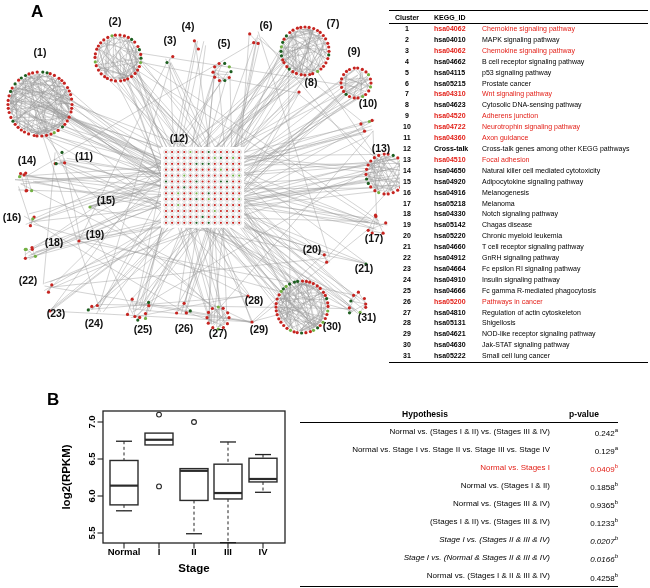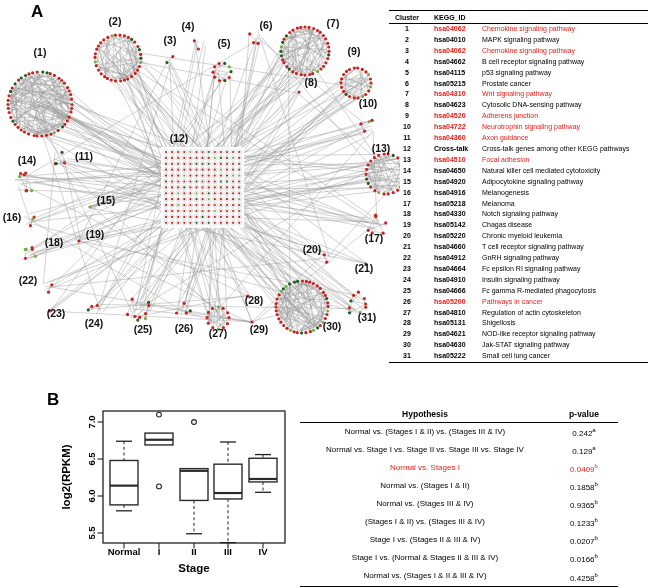--- a/index.html
+++ b/index.html
@@ -21,23 +21,23 @@
   #tableA td.id{width:44px;text-align:left;padding-left:9px;font-weight:bold;}
   #tableA td.nm{text-align:left;padding-left:4px;}
   #tableA tr.red td.id,#tableA tr.red td.nm{color:#e32119;}
 
   
   #tableBwrap{position:absolute;left:300px;top:406px;width:330px;font-size:8px;color:#000;}
   #tableB{border-collapse:collapse;width:318px;border-bottom:1.2px solid #000;}
   #tableB th{border-bottom:1.2px solid #000;font-weight:bold;font-size:8.5px;height:16px;padding:0;text-align:center;}
   #tableB th.hcol{width:250px;}
   #tableB th.pcol{width:68px;}
-  #tableB td{padding:0;height:14.4px;line-height:14.4px;text-align:center;white-space:nowrap;}
+  #tableB td{padding:0;height:14.4px;line-height:14.4px;text-align:right;white-space:nowrap;}
   #tableB tr.red td{color:#e32119;}
-  #tableB tr.it td{}
+  #tableB tr.it td{font-style:italic;}
   #tableB sup{font-size:6px;}
 </style>
 </head>
 <body>
 
 <div id="figure">
   <span id="letterA" class="panel-letter">A</span>
   <svg id="networkSvg" width="400" height="400" viewBox="0 0 400 400">
       <g stroke="#9a9a9a" stroke-width="0.55" stroke-opacity="0.8">
         <line x1="24.1" y1="88.8" x2="174.4" y2="178.9"></line>

